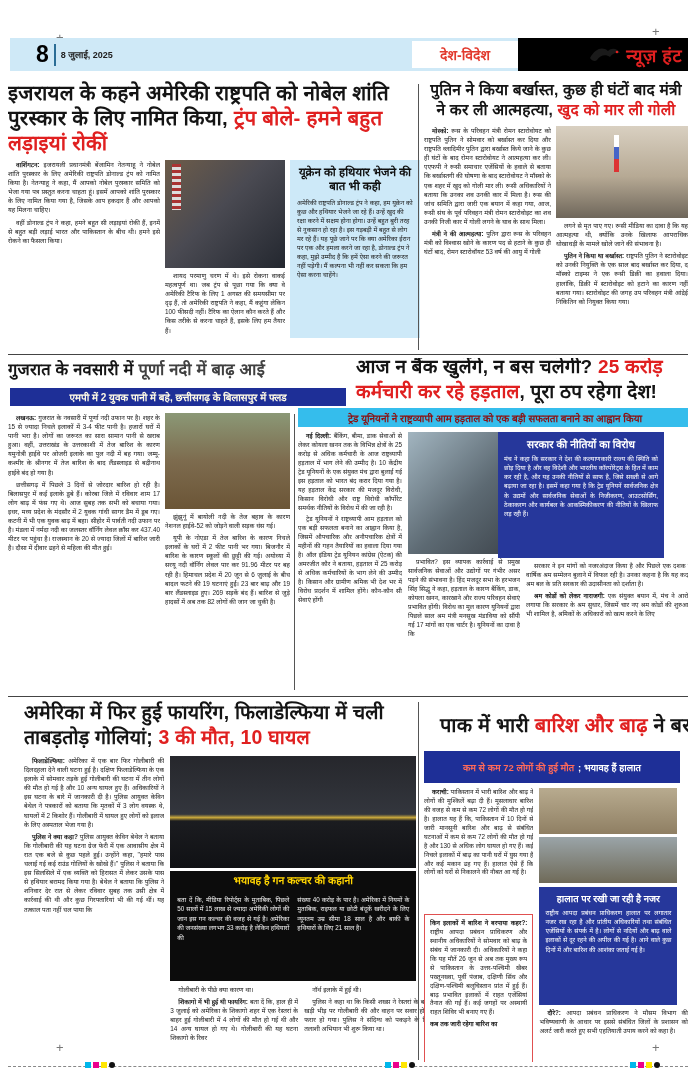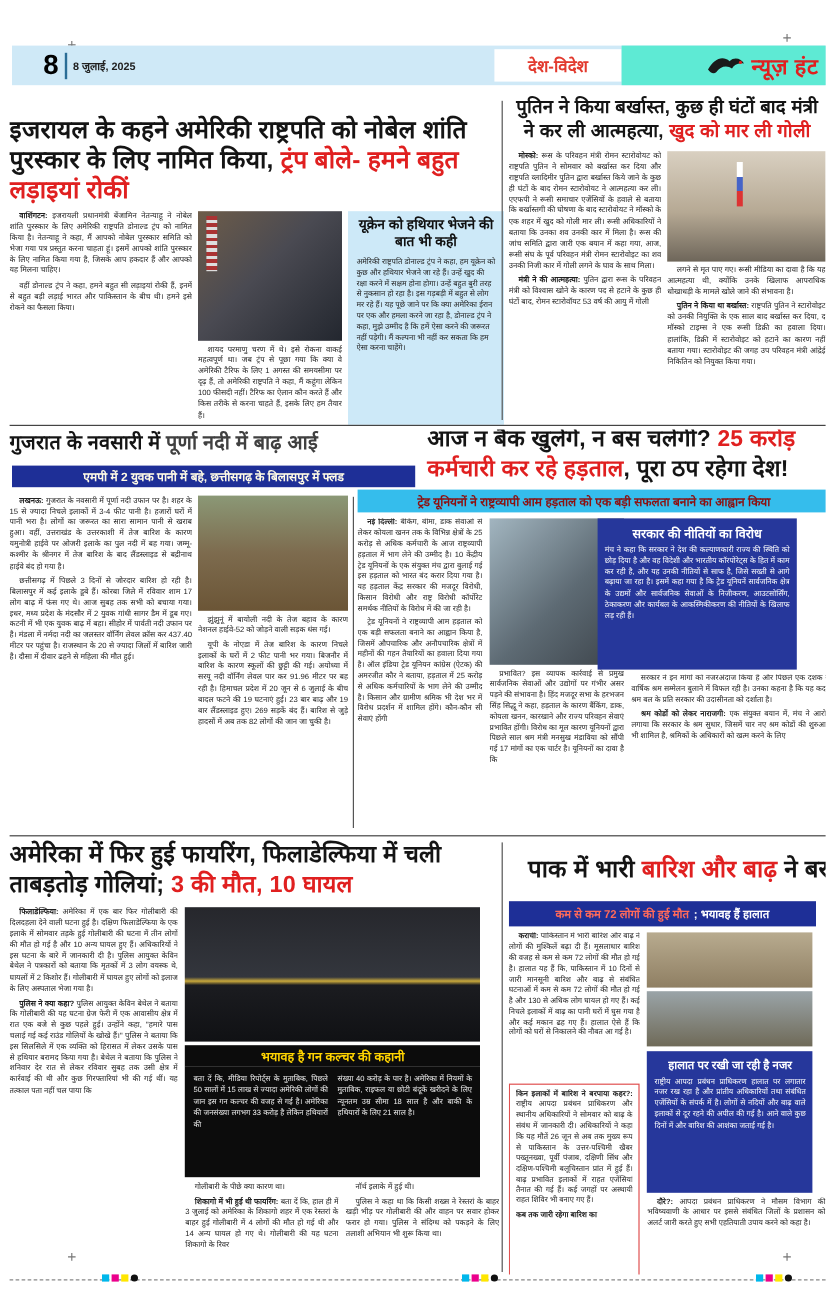--- a/index.html
+++ b/index.html
@@ -8,21 +8,21 @@
   .crop{position:absolute;color:#777;font-size:13px;font-weight:400;}
   
   .masthead{position:absolute;top:38px;left:10px;right:8px;height:33px;background:#cfe9f7;
             display:flex;align-items:center;}
   .mast-left{display:flex;align-items:center;gap:5px;padding-left:26px;flex:0 0 200px;}
   .pageno{font-size:23px;font-weight:bold;color:#000;line-height:1;}
   .vbar{width:2px;height:22px;background:#2a6d96;}
   .mast-date{font-size:9px;font-weight:bold;color:#222;}
   .mast-mid{flex:1;display:flex;justify-content:flex-end;}
   .mast-section{background:#ffffff;padding:4px 28px;font-size:14px;font-weight:bold;color:#e23a2e;}
-  .mast-logo{flex:0 0 170px;height:100%;background:#5eead4;display:flex;align-items:center;
+  .mast-logo{flex:0 0 170px;height:100%;background:#000000;display:flex;align-items:center;
              justify-content:flex-end;gap:4px;padding-right:6px;box-sizing:border-box;}
   .brand{font-size:18px;font-weight:bold;color:#e02020;letter-spacing:.5px;}
   
   .art{position:absolute;overflow:hidden;}
   .hl{font-weight:bold;color:#141414;letter-spacing:.2px;}
   .hl .red{color:#e02020;}
   .hl .pink{color:#404040;}
   .bar{display:flex;align-items:center;justify-content:center;font-weight:bold;
        background:#1e2f97;color:#fffbe6;overflow:hidden;white-space:nowrap;}
   .bp{margin:0 0 3px 0;text-align:justify;text-indent:8px;}
@@ -82,21 +82,21 @@
     </div>
     <div class="mast-logo">
       <svg width="34" height="22" viewBox="0 0 34 22">
         <path d="M2 14 C7 5 14 2 20 7 C24 3 30 5 32 9 C27 8 24 10 22 13 C18 10 12 11 9 16 C7 18 4 17 2 14 Z" fill="#1a1a1a"></path>
         <circle cx="29" cy="8" r="1.3" fill="#e02020"></circle>
       </svg>
       <span class="brand">न्यूज़ हंट</span>
     </div>
   </header>
 
-  <section class="art" style="left:8px;top:96px;width:412px;height:272px;">
+  <section class="art" style="left:8px;top:80px;width:412px;height:272px;">
     <h1 class="hl" style="font-size:20.5px;line-height:25px;margin:0;"><span>इजरायल के कहने अमेरिकी राष्ट्रपति को नोबेल शांति पुरस्कार के लिए नामित किया, </span><span class="red">ट्रंप बोले- हमने बहुत लड़ाइयां रोकीं</span></h1>
     <div style="display:flex;gap:5px;margin-top:5px;height:190px;">
       <div class="body-txt" style="width:152px;">
         <p class="bp"><b>वाशिंगटन: </b><span>इजरायली प्रधानमंत्री बेंजामिन नेतन्याहू ने नोबेल शांति पुरस्कार के लिए अमेरिकी राष्ट्रपति डोनाल्ड ट्रंप को नामित किया है। नेतन्याहू ने कहा, मैं आपको नोबेल पुरस्कार समिति को भेजा गया पत्र प्रस्तुत करना चाहता हूं। इसमें आपको शांति पुरस्कार के लिए नामित किया गया है, जिसके आप हकदार हैं और आपको यह मिलना चाहिए।</span></p>
         <p class="bp"><b></b><span>वहीं डोनाल्ड ट्रंप ने कहा, हमने बहुत सी लड़ाइयां रोकी हैं, इनमें से बहुत बड़ी लड़ाई भारत और पाकिस्तान के बीच थी। हमने इसे रोकने का फैसला किया।</span></p>
       </div>
       <div style="width:120px;">
         <div class="photo ph-trump" style="width:120px;height:108px;"></div>
         <div class="body-txt" style="margin-top:3px;">
           <p class="bp"><b></b><span>शायद परमाणु चरण में थे। इसे रोकना वाकई महत्वपूर्ण था। जब ट्रंप से पूछा गया कि क्या वे अमेरिकी टैरिफ के लिए 1 अगस्त की समयसीमा पर दृढ़ हैं, तो अमेरिकी राष्ट्रपति ने कहा, मैं कहूंगा लेकिन 100 फीसदी नहीं। टैरिफ का ऐलान कौन करते हैं और किस तरीके से करना चाहते हैं, इसके लिए हम तैयार हैं।</span></p>
@@ -167,21 +167,21 @@
       </div>
       <div class="body-txt" style="position:absolute;left:518px;top:204px;width:166px;height:128px;font-size:6.3px;">
         <p class="bp"><b></b><span>सरकार ने इन मांगों को नजरअंदाज किया है और पिछले एक दशक से वार्षिक श्रम सम्मेलन बुलाने में विफल रही है। उनका कहना है कि यह कदम श्रम बल के प्रति सरकार की उदासीनता को दर्शाता है।</span></p>
         <p class="bp"><b>श्रम कोडों को लेकर नाराजगी: </b><span>एक संयुक्त बयान में, मंच ने आरोप लगाया कि सरकार के श्रम सुधार, जिसमें चार नए श्रम कोडों की शुरुआत भी शामिल है, श्रमिकों के अधिकारों को खत्म करने के लिए</span></p>
       </div>
     </div>
   </section>
 
   <div class="hrule" style="left:8px;top:696px;width:680px;"></div>
 
-  <section class="art" style="left:8px;top:700px;width:408px;height:362px;">
+  <section class="art" style="left:24px;top:700px;width:408px;height:362px;">
     <h2 class="hl" style="font-size:19.5px;line-height:25px;margin:0;"><span>अमेरिका में फिर हुई फायरिंग, फिलाडेल्फिया में चली ताबड़तोड़ गोलियां; </span><span class="red">3 की मौत,  10 घायल</span></h2>
     <div style="display:flex;gap:6px;margin-top:6px;height:302px;">
       <div class="body-txt" style="width:156px;">
         <p class="bp"><b>फिलाडेल्फिया: </b><span>अमेरिका में एक बार फिर गोलीबारी की दिलदहला देने वाली घटना हुई है। दक्षिण फिलाडेल्फिया के एक इलाके में सोमवार तड़के हुई गोलीबारी की घटना में तीन लोगों की मौत हो गई है और 10 अन्य घायल हुए हैं। अधिकारियों ने इस घटना के बारे में जानकारी दी है। पुलिस आयुक्त केविन बेथेल ने पत्रकारों को बताया कि मृतकों में 3 लोग वयस्क थे, घायलों में 2 किशोर हैं। गोलीबारी में घायल हुए लोगों को इलाज के लिए अस्पताल भेजा गया है।</span></p>
         <p class="bp"><b>पुलिस ने क्या कहा? </b><span>पुलिस आयुक्त केविन बेथेल ने बताया कि गोलीबारी की यह घटना ग्रेज फेरी में एक आवासीय क्षेत्र में रात एक बजे से कुछ पहले हुई। उन्होंने कहा, ''हमारे पास चलाई गई कई राउंड गोलियों के खोखे हैं।'' पुलिस ने बताया कि इस सिलसिले में एक व्यक्ति को हिरासत में लेकर उसके पास से हथियार बरामद किया गया है। बेथेल ने बताया कि पुलिस ने शनिवार देर रात से लेकर रविवार सुबह तक उसी क्षेत्र में कार्रवाई की थी और कुछ गिरफ्तारियां भी की गई थीं। यह तत्काल पता नहीं चल पाया कि</span></p>
       </div>
       <div style="width:291px;">
         <div class="photo ph-crime" style="width:246px;height:112px;"></div>
         <div class="blackbar" style="width:246px;height:18px;margin-top:3px;">भयावह है गन कल्चर की कहानी</div>
         <div class="blackbox" style="width:246px;height:92px;">
@@ -199,21 +199,21 @@
           </div>
         </div>
       </div>
     </div>
   </section>
 
   <div class="vrule" style="left:418px;top:702px;height:358px;"></div>
 
   <section class="art" style="left:424px;top:700px;width:264px;height:362px;">
     <h2 class="hl" style="font-size:20px;line-height:19px;margin:16px;white-space:nowrap;"><span>पाक में भारी </span><span class="red">बारिश और बाढ़</span><span> ने बरपा दिया कहर</span></h2>
-    <div class="bar" style="width:256px;height:21px;font-size:9.5px;margin-top:4px;gap:4px;">
+    <div class="bar" style="width:256px;height:32px;font-size:9.5px;margin-top:4px;gap:4px;">
         <span style="color:#ff6a5a;">कम से कम 72 लोगों की हुई मौत</span>
         <span style="color:#ffffff;">; भयावह हैं हालात</span>
       </div>
     <div style="display:flex;gap:6px;margin-top:5px;height:312px;">
       <div style="width:120px;">
         <div class="body-txt" style="height:122px;font-size:6.3px;">
           <p class="bp"><b>कराची: </b><span>पाकिस्तान में भारी बारिश और बाढ़ ने लोगों की मुश्किलें बढ़ा दी हैं। मूसलाधार बारिश की वजह से कम से कम 72 लोगों की मौत हो गई है। हालात यह हैं कि, पाकिस्तान में 10 दिनों से जारी मानसूनी बारिश और बाढ़ से संबंधित घटनाओं में कम से कम 72 लोगों की मौत हो गई है और 130 से अधिक लोग घायल हो गए हैं। कई निचले इलाकों में बाढ़ का पानी घरों में घुस गया है और कई मकान ढह गए हैं। हालात ऐसे हैं कि लोगों को घरों से निकालने की नौबत आ गई है।</span></p>
         </div>
         <div class="redbox" style="height:172px;margin-top:4px;">
           <div class="body-txt" style="font-size:6.3px;">

